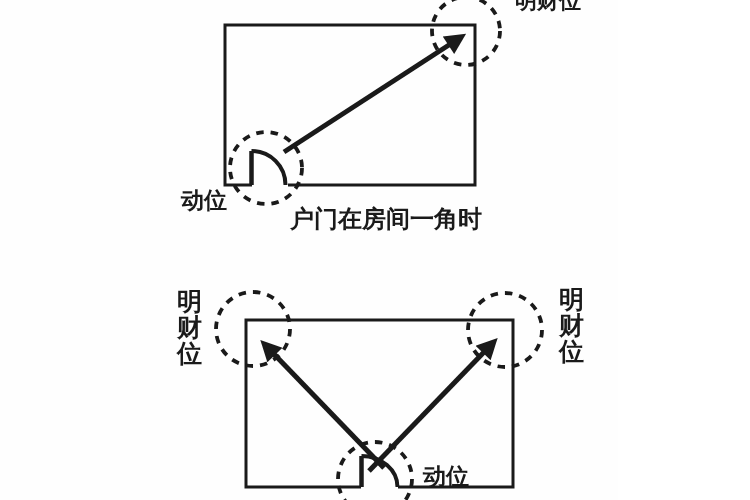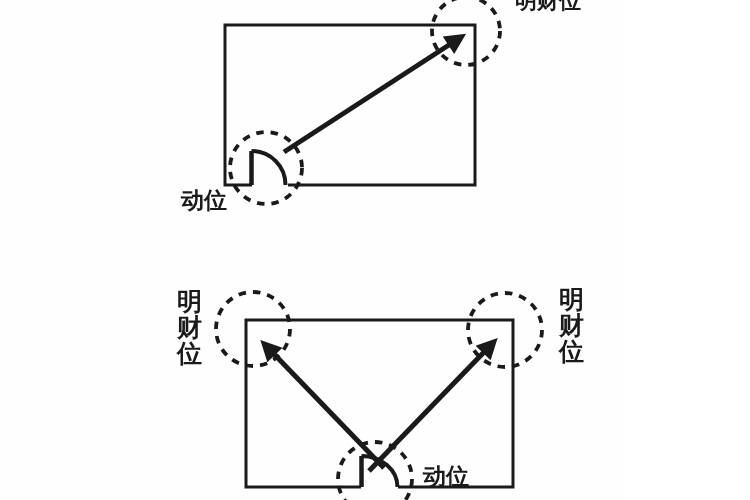--- a/index.html
+++ b/index.html
@@ -83,20 +83,21 @@
 
     <circle cx="505" cy="330" r="37" fill="none" stroke="#1a1a1a" stroke-width="3.8" stroke-dasharray="7.5 7"></circle>
 
     <rect x="688" y="494" width="62" height="6" fill="#8a8a8a"></rect>
   </svg>
 
   <div class="label label-cut" style="left:515px; top:-10px;">明财位</div>
 
   <div class="label label-h23" style="left:181px; top:189px;">动位</div>
 
+  <div class="label label-caption" style="left:290px; top:207px;">户门在房间一角时</div>
 
   <div class="vstack" style="left:177px; top:289px;">
     <span>明</span>
     <span>财</span>
     <span>位</span>
   </div>
 
   <div class="vstack" style="left:559px; top:287px;">
     <span>明</span>
     <span>财</span>

